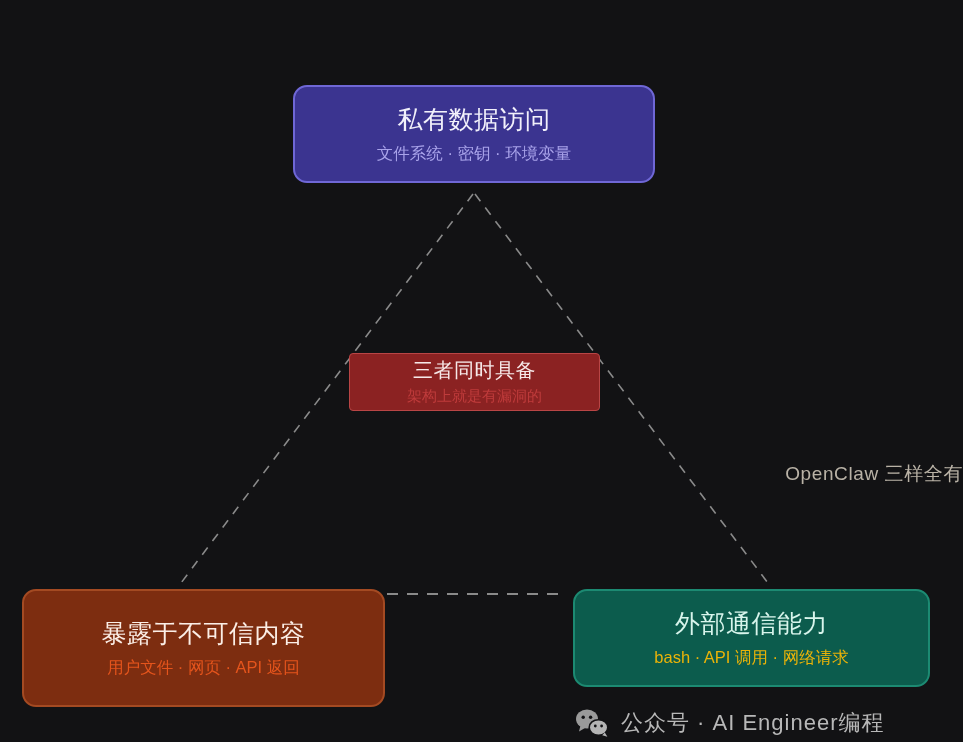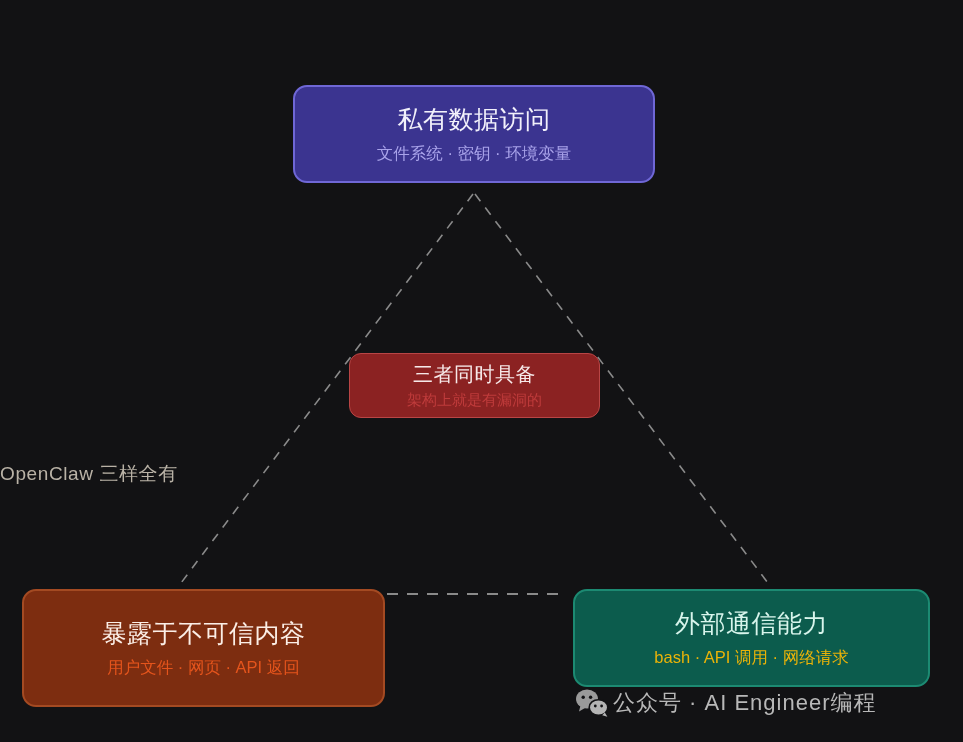--- a/index.html
+++ b/index.html
@@ -60,39 +60,39 @@
     border: 2px solid #6f67d6;
   }
   #node-private .title { color: #f2f1fb; }
   #node-private .subtitle { color: #a9a3ea; }
 
   
   #node-center {
     left: 349px;
     top: 353px;
     width: 251px;
-    height: 65px;
-    border-radius: 12px;
+    height: 58px;
+    border-radius: 4px;
     background: #8b2222;
     border: 1.5px solid #b94545;
   }
   #node-center .title { font-size: 20px; color: #f6e8e8; }
   #node-center .subtitle {
     font-size: 15px;
     color: #bf3b3b;
     margin-top: 3px;
   }
 
   
   #caption {
     position: absolute;
     left: 0;
     top: 461px;
     width: 963px;
-    text-align: left;
+    text-align: right;
     font-size: 19px;
     color: #b9b2a6;
     letter-spacing: 0.6px;
   }
 
   
   #node-untrusted {
     left: 22px;
     top: 589px;
     width: 363px;
@@ -113,24 +113,24 @@
     border: 2px solid #1c8a72;
     margin-left: 8px;
   }
   #node-external .title { color: #d8f5ec; }
   #node-external .subtitle { color: #eab308; }
 
   
   #watermark {
     position: absolute;
     left: 575px;
-    top: 688px;
+    top: 708px;
     display: flex;
     align-items: center;
-    gap: 4px;
+    gap: 12px;
   }
   #watermark .wm-text {
     font-size: 22px;
     color: #b8b8b8;
     letter-spacing: 1px;
     white-space: nowrap;
   }
   #wechat-icon {
     width: 34px;
     height: 30px;

